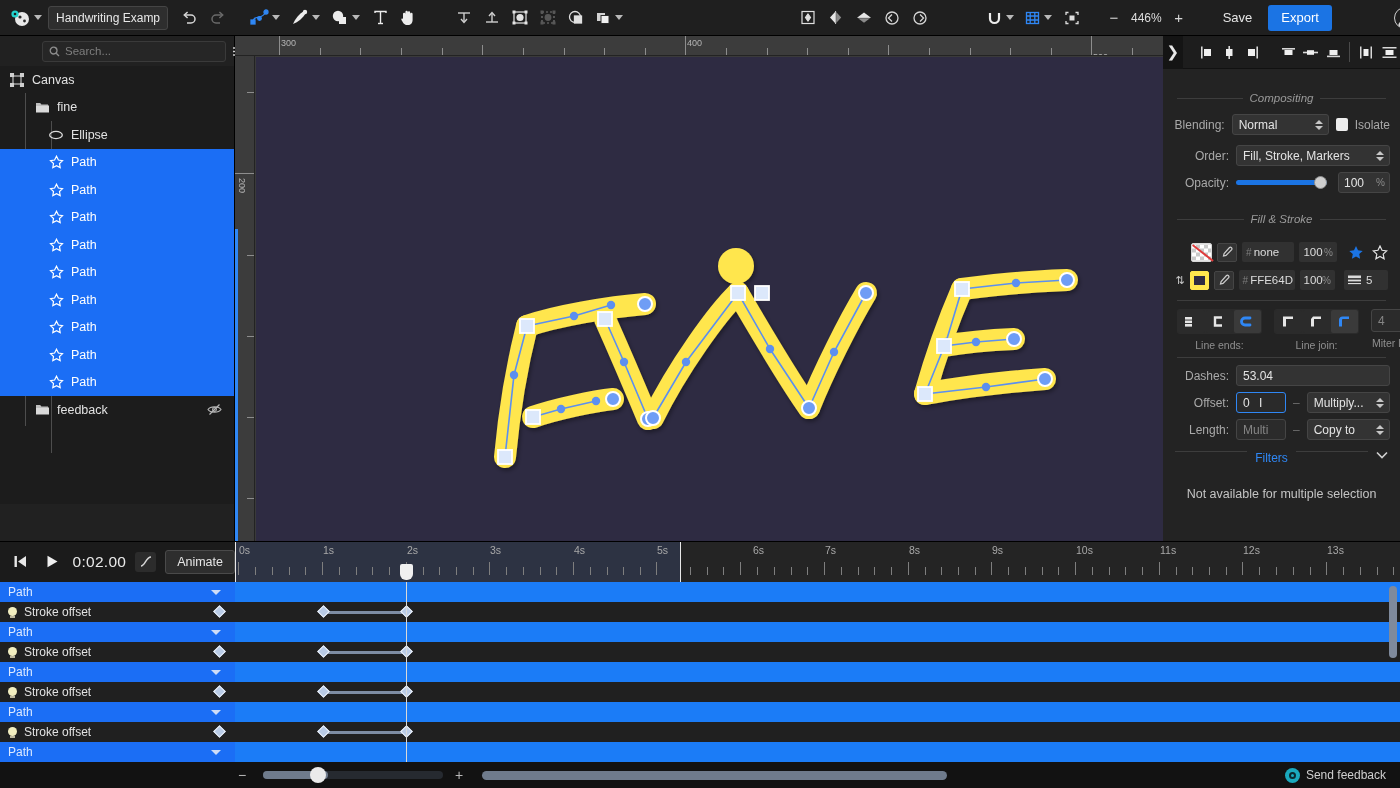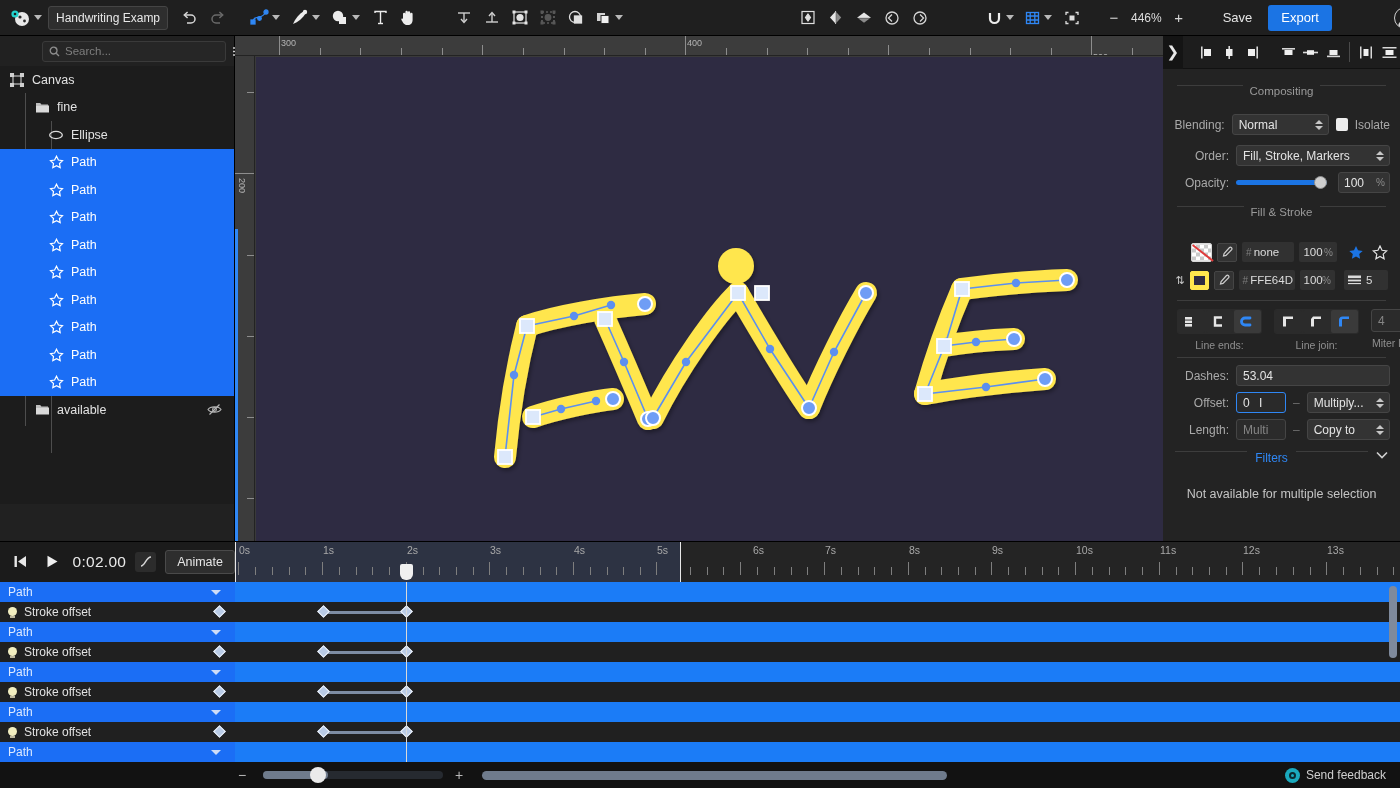--- a/index.html
+++ b/index.html
@@ -107,22 +107,22 @@
   
   .right { position: absolute; left: 1163px; top: 36px; width: 237px; height: 505px;
      background: #232323; }
   .align-bar { height: 33px; background: #1d1d1d; display: flex; align-items: center; gap: 1px;
      border-bottom: 1px solid #111; }
   .collapse-right { width: 20px; height: 33px; display: flex; align-items: center;
      justify-content: center; color: #e8e8e8; font-size: 15px; background: #141414; }
   .align-btn { width: 22px; height: 24px; display: flex; align-items: center; justify-content: center; }
   .vdiv { width: 1px; height: 20px; background: #4a4a4a; margin: 0 4px; }
   .section-hdr {
-    display: flex; align-items: flex-start; gap: 7px; padding: 0 14px; height: 26px;
-    color: #9a9a9a; font-size: 11.5px;
+    display: flex; align-items: center; gap: 7px; padding: 0 14px; height: 26px;
+    color: #9a9a9a; font-size: 11.5px; font-style: italic;
   }
   .section-hdr .line { flex: 1; height: 1px; background: #3d3d3d; }
   .prow { display: flex; align-items: center; padding: 0 10px; height: 27px; gap: 7px; }
   .plabel { width: 56px; text-align: right; color: #a9a9a9; font-size: 12px; }
   .sel-box {
     flex: 1; height: 21px; background: #333; border: 1px solid #454545; border-radius: 3px;
     display: flex; align-items: center; padding: 0 6px; color: #e4e4e4; font-size: 12px;
     position: relative;
   }
   .spin { position: absolute; right: 5px; display: flex; flex-direction: column; gap: 2px; }
@@ -558,21 +558,21 @@
         <span class="lbl">Path</span>
       </div>
 
       <div class="trow" style="padding-left:33px;">
         <span class="icn">
           <svg width="15" height="13" viewBox="0 0 15 13">
             <path d="M1 3 h4.2 l1.2 1.4 H14 V11.5 H1 Z" fill="#d9d9d9"></path>
             <path d="M1 2 h4.2 l1.2 1.4 H13 V5 H1 Z" fill="#bdbdbd"></path>
           </svg>
         </span>
-        <span class="lbl">available</span>
+        <span class="lbl">feedback</span>
         <span class="eye-off">
           <svg width="15" height="13" viewBox="0 0 15 13" fill="none" stroke="#cfcfcf" stroke-width="1.15">
             <path d="M1 6.5 C3.2 3 11.8 3 14 6.5 C11.8 10 3.2 10 1 6.5 Z"></path>
             <circle cx="7.5" cy="6.5" r="1.9"></circle>
               <path d="M2.5 11.5 L12.5 1.5"></path>
           </svg>
         </span>
       </div>
     </div>
   </div>

